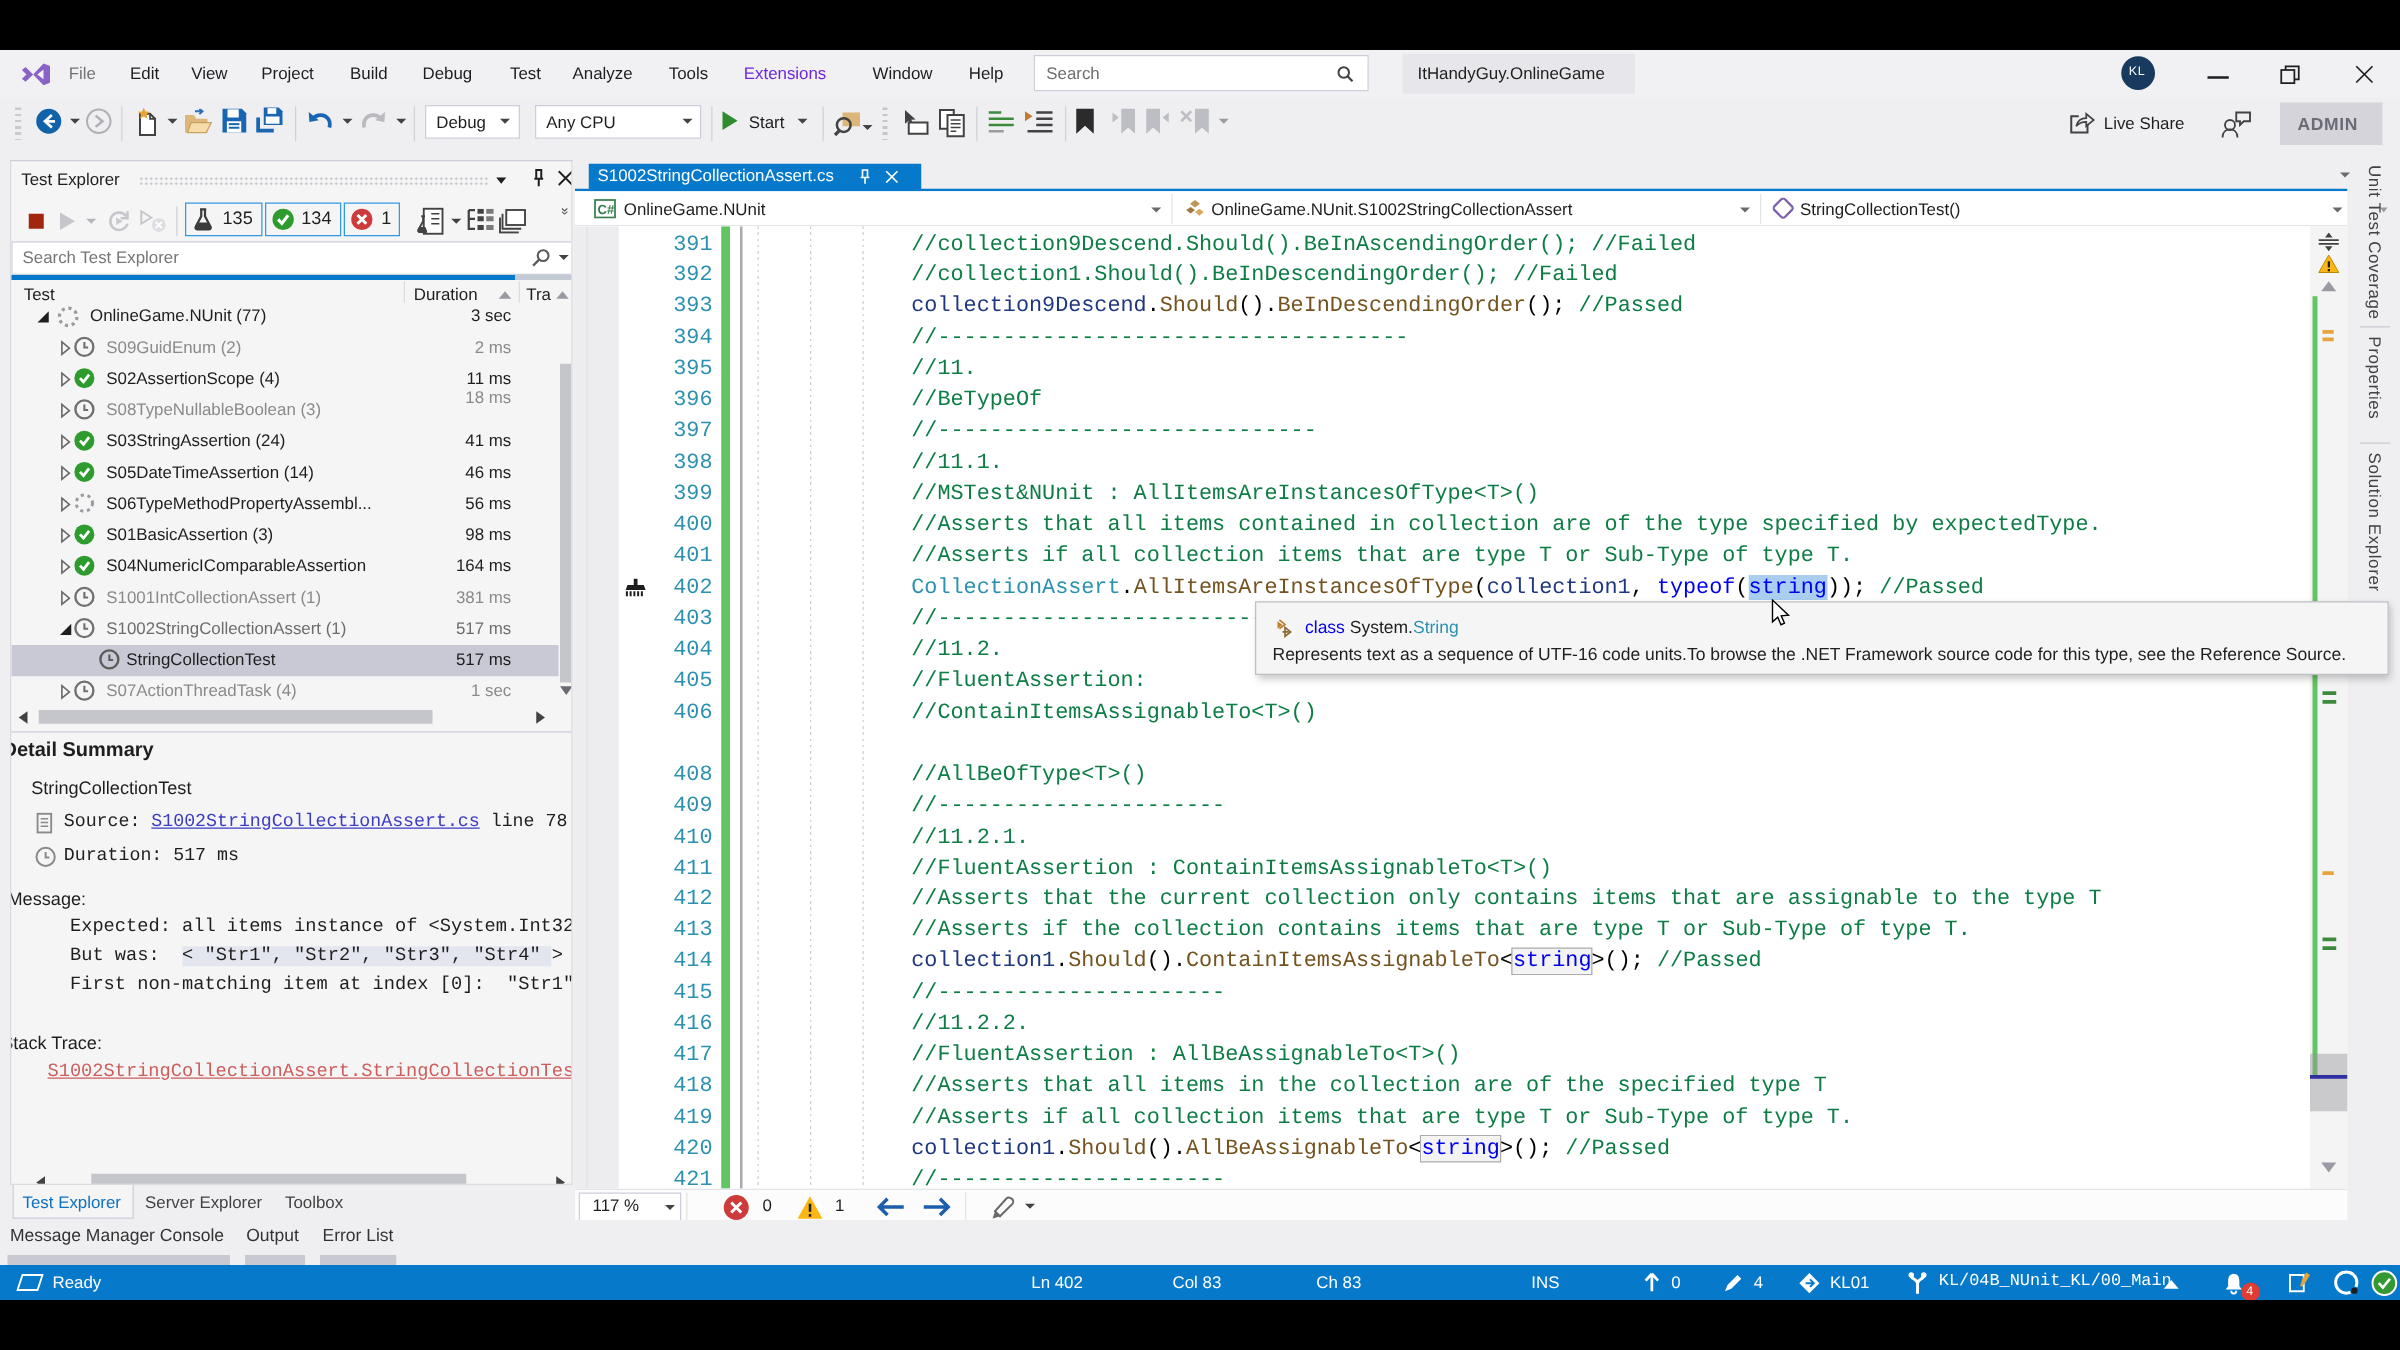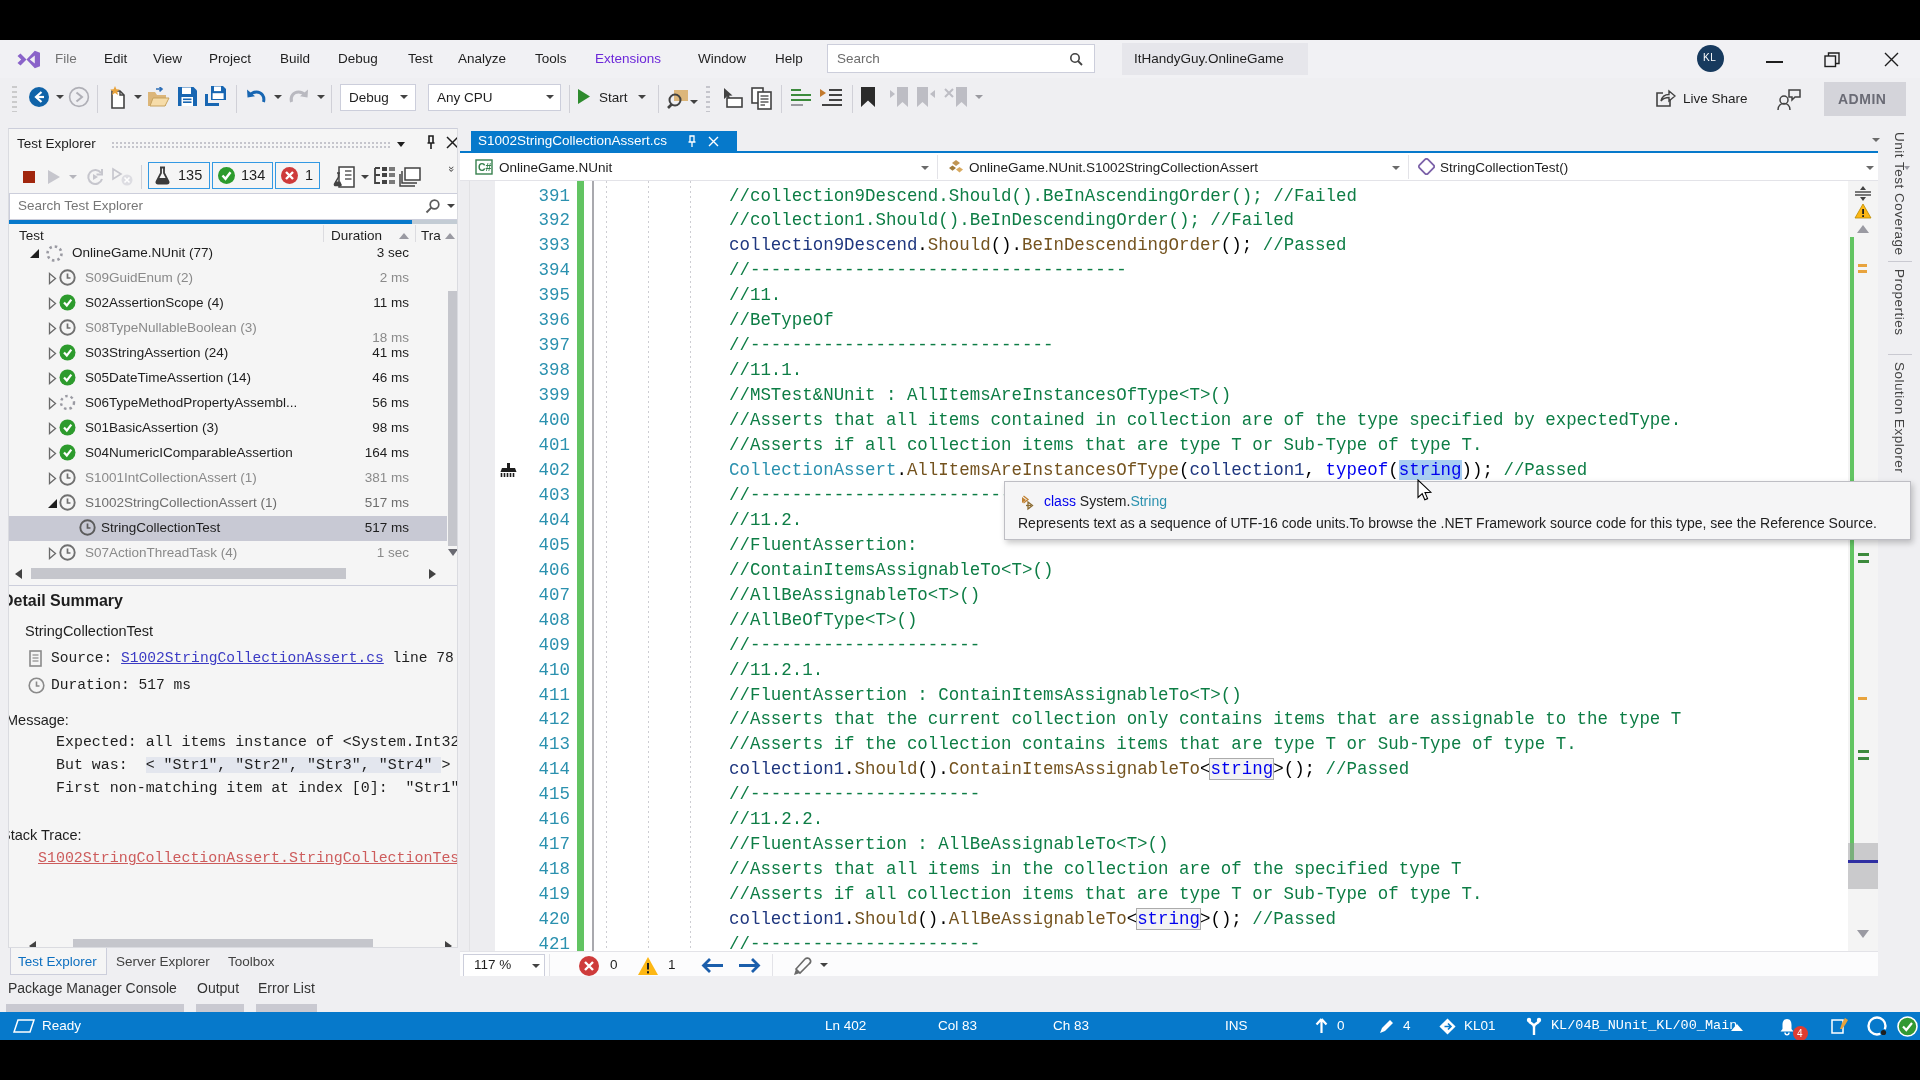--- a/index.html
+++ b/index.html
@@ -335,21 +335,21 @@
     <span class="abs" style="right:38px;top:54px;color:#1e1e1e;">11 ms</span>
 
     <svg class="abs" style="left:39px;top:81px;" width="9" height="13" viewBox="0 0 9 13">
         <path d="M1.5 1.5 L7.5 6.5 L1.5 11.5 Z" fill="none" stroke="#6a6a6a" stroke-width="1.3"></path>
       </svg>
     <svg class="abs" style="left:50px;top:78px;" width="17" height="17" viewBox="0 0 17 17">
         <circle cx="8.5" cy="8.5" r="7.2" fill="none" stroke="#707070" stroke-width="1.9"></circle>
         <path d="M8.5 4.5 L8.5 9 L11.5 9" fill="none" stroke="#707070" stroke-width="1.7"></path>
       </svg>
     <span class="abs" style="left:76px;top:79px;color:#8a8a8a;">S08TypeNullableBoolean  (3)</span>
-    <span class="abs" style="right:38px;top:89px;color:#8a8a8a;">18 ms</span>
+    <span class="abs" style="right:38px;top:69px;color:#8a8a8a;">18 ms</span>
 
     <svg class="abs" style="left:39px;top:106px;" width="9" height="13" viewBox="0 0 9 13">
         <path d="M1.5 1.5 L7.5 6.5 L1.5 11.5 Z" fill="none" stroke="#6a6a6a" stroke-width="1.3"></path>
       </svg>
     <svg class="abs" style="left:50px;top:103px;" width="17" height="17" viewBox="0 0 17 17">
         <circle cx="8.5" cy="8.5" r="8" fill="#2D9B2D"></circle>
         <path d="M5 8.5 L7.8 11.5 L12.3 5.7" stroke="#fff" stroke-width="2.2" fill="none"></path>
       </svg>
     <span class="abs" style="left:76px;top:104px;color:#1e1e1e;">S03StringAssertion  (24)</span>
     <span class="abs" style="right:38px;top:104px;color:#1e1e1e;">41 ms</span>
@@ -522,21 +522,20 @@
     <div class="cl" style="top:152.20px;"><span class="n">397</span><span class="t"><span class="c">//-----------------------------</span></span></div>
     <div class="cl" style="top:177.15px;"><span class="n">398</span><span class="t"><span class="c">//11.1.</span></span></div>
     <div class="cl" style="top:202.10px;"><span class="n">399</span><span class="t"><span class="c">//MSTest&amp;NUnit : AllItemsAreInstancesOfType&lt;T&gt;()</span></span></div>
     <div class="cl" style="top:227.05px;"><span class="n">400</span><span class="t"><span class="c">//Asserts that all items contained in collection are of the type specified by expectedType.</span></span></div>
     <div class="cl" style="top:252.00px;"><span class="n">401</span><span class="t"><span class="c">//Asserts if all collection items that are type T or Sub-Type of type T.</span></span></div>
     <div class="cl" style="top:276.95px;"><span class="n">402</span><span class="t"><span class="cls">CollectionAssert</span><span class="p">.</span><span class="m">AllItemsAreInstancesOfType</span><span class="p">(</span><span class="v">collection1</span><span class="p">, </span><span class="k">typeof</span><span class="p">(</span><span class="k sel">string</span><span class="p">));</span><span class="p"> </span><span class="c">//Passed</span></span></div>
     <div class="cl" style="top:301.90px;"><span class="n">403</span><span class="t"><span class="c">//----------------------------</span></span></div>
     <div class="cl" style="top:326.85px;"><span class="n">404</span><span class="t"><span class="c">//11.2.</span></span></div>
     <div class="cl" style="top:351.80px;"><span class="n">405</span><span class="t"><span class="c">//FluentAssertion:</span></span></div>
     <div class="cl" style="top:376.75px;"><span class="n">406</span><span class="t"><span class="c">//ContainItemsAssignableTo&lt;T&gt;()</span></span></div>
-    <div class="cl" style="top:401.70px;"><span class="n">407</span><span class="t"><span class="c">//AllBeAssignableTo&lt;T&gt;()</span></span></div>
     <div class="cl" style="top:426.65px;"><span class="n">408</span><span class="t"><span class="c">//AllBeOfType&lt;T&gt;()</span></span></div>
     <div class="cl" style="top:451.60px;"><span class="n">409</span><span class="t"><span class="c">//----------------------</span></span></div>
     <div class="cl" style="top:476.55px;"><span class="n">410</span><span class="t"><span class="c">//11.2.1.</span></span></div>
     <div class="cl" style="top:501.50px;"><span class="n">411</span><span class="t"><span class="c">//FluentAssertion : ContainItemsAssignableTo&lt;T&gt;()</span></span></div>
     <div class="cl" style="top:526.45px;"><span class="n">412</span><span class="t"><span class="c">//Asserts that the current collection only contains items that are assignable to the type T</span></span></div>
     <div class="cl" style="top:551.40px;"><span class="n">413</span><span class="t"><span class="c">//Asserts if the collection contains items that are type T or Sub-Type of type T.</span></span></div>
     <div class="cl" style="top:576.35px;"><span class="n">414</span><span class="t"><span class="v">collection1</span><span class="p">.</span><span class="m">Should</span><span class="p">().</span><span class="m">ContainItemsAssignableTo</span><span class="p">&lt;</span><span class="k box">string</span><span class="p">&gt;();</span><span class="p"> </span><span class="c">//Passed</span></span></div>
     <div class="cl" style="top:601.30px;"><span class="n">415</span><span class="t"><span class="c">//----------------------</span></span></div>
     <div class="cl" style="top:626.25px;"><span class="n">416</span><span class="t"><span class="c">//11.2.2.</span></span></div>
     <div class="cl" style="top:651.20px;"><span class="n">417</span><span class="t"><span class="c">//FluentAssertion : AllBeAssignableTo&lt;T&gt;()</span></span></div>
@@ -627,21 +626,21 @@
   <path d="M4 1 L4 18.5 L8.2 14.7 L10.8 20.8 L13.6 19.6 L11 13.6 L16.8 13.2 Z" fill="#fff" stroke="#000" stroke-width="1.1"></path>
 </svg>
 
 <div class="abs" id="btabs" style="left:0;top:948px;width:460px;height:28px;background:#EFEFF2;">
   <div class="abs" style="left:10px;top:0px;width:97px;height:27px;background:#F5F5F5;border:1px solid #CCCEDB;border-top:none;"></div>
   <span class="abs" style="left:18px;top:6px;font-size:13.5px;color:#0E70C0;">Test Explorer</span>
   <span class="abs" style="left:116px;top:6px;font-size:13.5px;color:#424242;">Server Explorer</span>
   <span class="abs" style="left:228px;top:6px;font-size:13.5px;color:#424242;">Toolbox</span>
 </div>
 <div class="abs" id="pkgrow" style="left:0;top:976px;width:1920px;height:36px;background:#EFEFF2;">
-  <span class="abs" style="left:8px;top:4px;font-size:14px;color:#333;">Package Manager Console</span>
+  <span class="abs" style="left:8px;top:4px;font-size:14px;color:#333;">Message Manager Console</span>
   <span class="abs" style="left:197px;top:4px;font-size:14px;color:#333;">Output</span>
   <span class="abs" style="left:258px;top:4px;font-size:14px;color:#333;">Error List</span>
   <div class="abs" style="left:6px;top:28px;width:178px;height:8px;background:#C9C9D1;"></div>
   <div class="abs" style="left:196px;top:28px;width:48px;height:8px;background:#C9C9D1;"></div>
   <div class="abs" style="left:256px;top:28px;width:61px;height:8px;background:#C9C9D1;"></div>
 </div>
 
 <div class="abs" id="statusbar" style="left:0;top:1012px;width:1920px;height:28px;background:#0679CB;color:#fff;font-size:13.5px;">
   <svg class="abs" style="left:13px;top:7px;" width="22" height="14" viewBox="0 0 22 14">
       <path d="M5 1 L21 1 L17 13 L1 13 Z" fill="none" stroke="#fff" stroke-width="1.5"></path>

